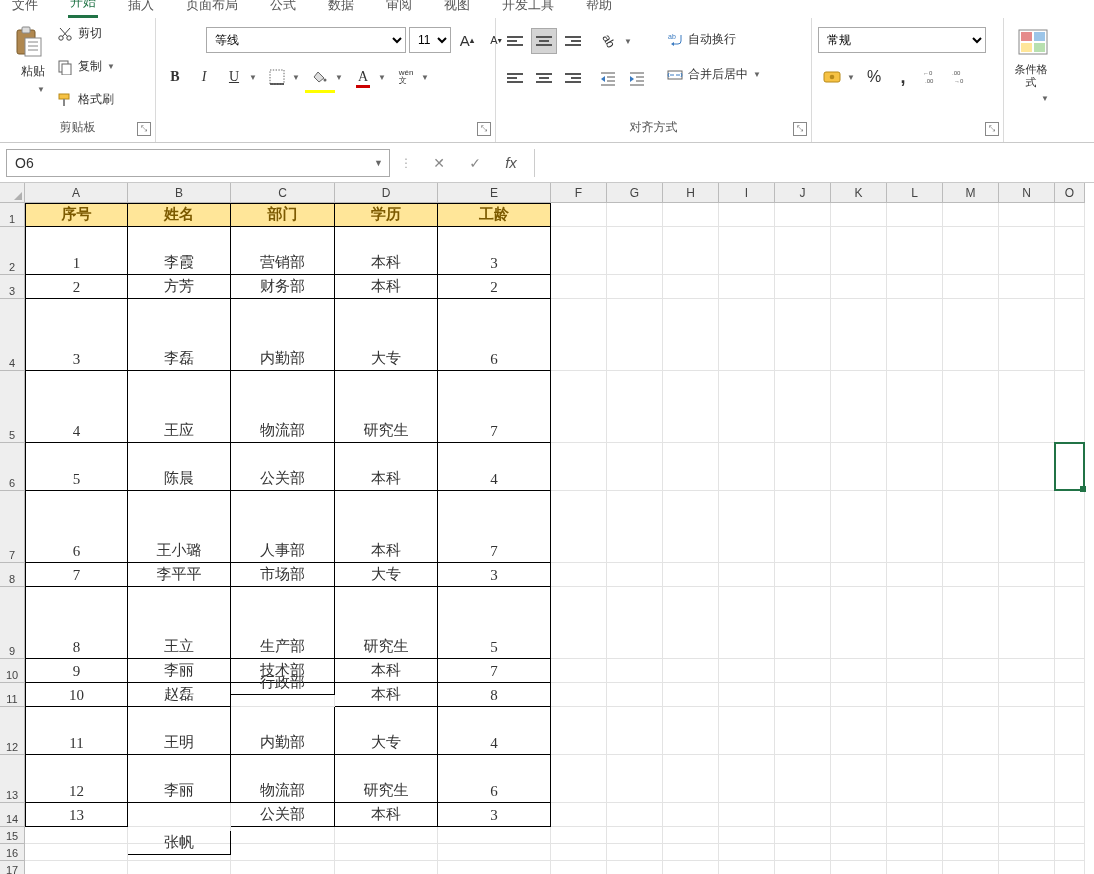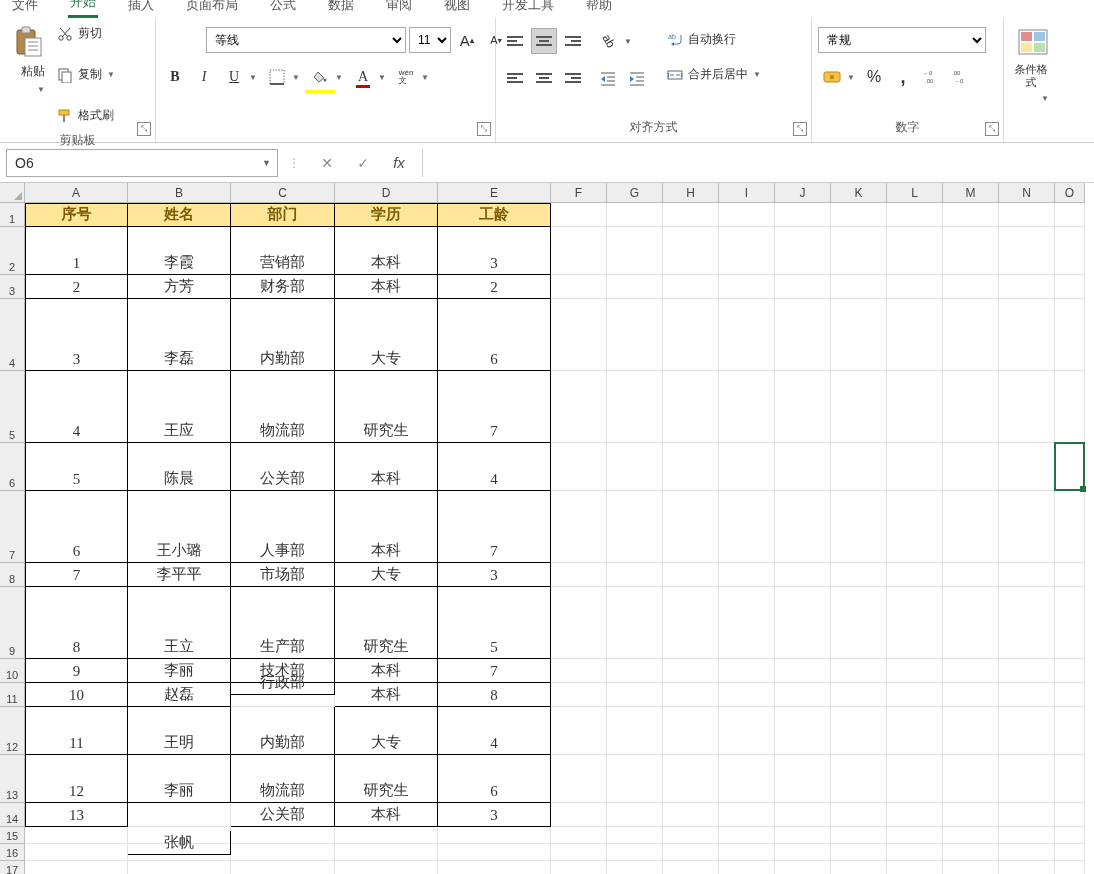--- a/index.html
+++ b/index.html
@@ -10,21 +10,21 @@
 .menu-tab { font-size: 13px; color: #555; cursor: pointer; padding: 0 2px 4px; }
 .menu-tab.active { color: #217346; border-bottom: 3px solid #217346; font-weight: 500; }
 
 
 .ribbon { display: flex; border-bottom: 1px solid #c9c9c9; background: #fff; height: 125px; }
 .ribbon-group { border-right: 1px solid #dadada; display: flex; flex-direction: column; padding: 3px 6px 0; position: relative; }
 .group-body { flex: 1; display: flex; align-items: flex-start; gap: 4px; }
 .group-label { text-align: center; font-size: 12px; color: #555; padding: 4px 0 6px; position: relative; }
 .group-launcher { position: absolute; right: 4px; bottom: 6px; width: 14px; height: 14px; border: 1px solid #888; font-size: 8px; line-height: 12px; text-align: center; color: #666; }
 
-.col { display: flex; flex-direction: column; gap: 16px; }
+.col { display: flex; flex-direction: column; gap: 8px; }
 .row { display: flex; align-items: center; gap: 3px; }
 
 .btn { display: flex; align-items: center; gap: 5px; padding: 3px 4px; cursor: pointer; border: 1px solid transparent; }
 .icon-slot { width: 16px; height: 16px; display: inline-flex; align-items: center; justify-content: center; }
 .large-btn { flex-direction: column; align-items: flex-end; width: 42px; padding: 4px 2px; text-align:center; }
 .large-btn .icon-slot { width: 32px; height: 32px; }
 
 .sel { border: 1px solid #aaa; background: #fff; height: 26px; font-size: 12px; padding: 0 4px; }
 .font-name { width: 200px; margin-left: 44px; }
 .font-size { width: 42px; text-align:center; }
@@ -43,21 +43,21 @@
 .letter-a::after { content:""; position:absolute; left:-2px; right:-2px; bottom:-3px; height:3px; background:#c00; }
 .fill-bucket::after { content:""; position:absolute; left:-2px; right:-2px; bottom:-3px; height:3px; background:#ff0; }
 .align-lines { display:flex; flex-direction:column; gap:2px; width:16px; }
 .align-lines span { height:2px; background:#555; }
 .al .a1{width:100%}.al .a2{width:60%}.al .a3{width:100%}
 .ac .a1{width:100%}.ac .a2{width:60%;align-self:center}.ac .a3{width:100%}
 .ar .a1{width:100%}.ar .a2{width:60%;align-self:flex-end}.ar .a3{width:100%}
 
 
 .formula-bar { display:flex; align-items:center; border-bottom:1px solid #c9c9c9; height:40px; background:#fff; }
-.name-box { width:272px; height:28px; border:1px solid #aaa; margin:0 6px; padding:0 22px 0 8px; font-size:14px; position:relative; background:#fff; display:flex; align-items:center; }
+.name-box { width:384px; height:28px; border:1px solid #aaa; margin:0 6px; padding:0 22px 0 8px; font-size:14px; position:relative; background:#fff; display:flex; align-items:center; }
 .name-box .caret { position:absolute; right:6px; top:50%; transform:translateY(-50%); font-size:9px; color:#666; }
 .fx-sep { width:20px; text-align:center; color:#aaa; }
 .fx-btns { display:flex; gap:10px; padding:0 10px; }
 .fx-btn { width:26px; height:26px; display:flex; align-items:center; justify-content:center; color:#888; font-size:14px; cursor:pointer; }
 .fx-label { font-style:italic; font-size:15px; color:#555; }
 .formula-input { flex:1; height:28px; border:none; border-left:1px solid #ccc; padding:0 8px; font-size:14px; outline:none; }
 
 
 .grid-wrap { position:relative; overflow:auto; height: calc(874px - 18px - 125px - 40px); }
 .corner { position:absolute; left:0; top:0; width:25px; height:20px; background:#eee; border-right:1px solid #bbb; border-bottom:1px solid #bbb; z-index:3; display:flex; align-items:flex-end; justify-content:flex-end; }
@@ -340,21 +340,20 @@
             </svg>
         </div>
         <div class="sq">
           <svg width="18" height="16" viewBox="0 0 18 16">
               <text x="0" y="6" font-size="6" fill="#555">.00</text>
               <text x="2" y="14" font-size="6" fill="#555">→0</text>
             </svg>
         </div>
       </div>
     </div>
-    <div class="group-label">数字</div>
     <div class="group-launcher">⤡</div>
   </div>
 
   <div class="ribbon-group" style="width:72px;border-right:none">
     <div class="group-body">
       <div class="btn large-btn">
         <span class="icon-slot">
           <svg width="32" height="28" viewBox="0 0 32 28">
               <rect x="2" y="2" width="28" height="24" fill="#fff" stroke="#888"></rect>
               <rect x="4" y="4" width="11" height="9" fill="#e58b8b"></rect>

